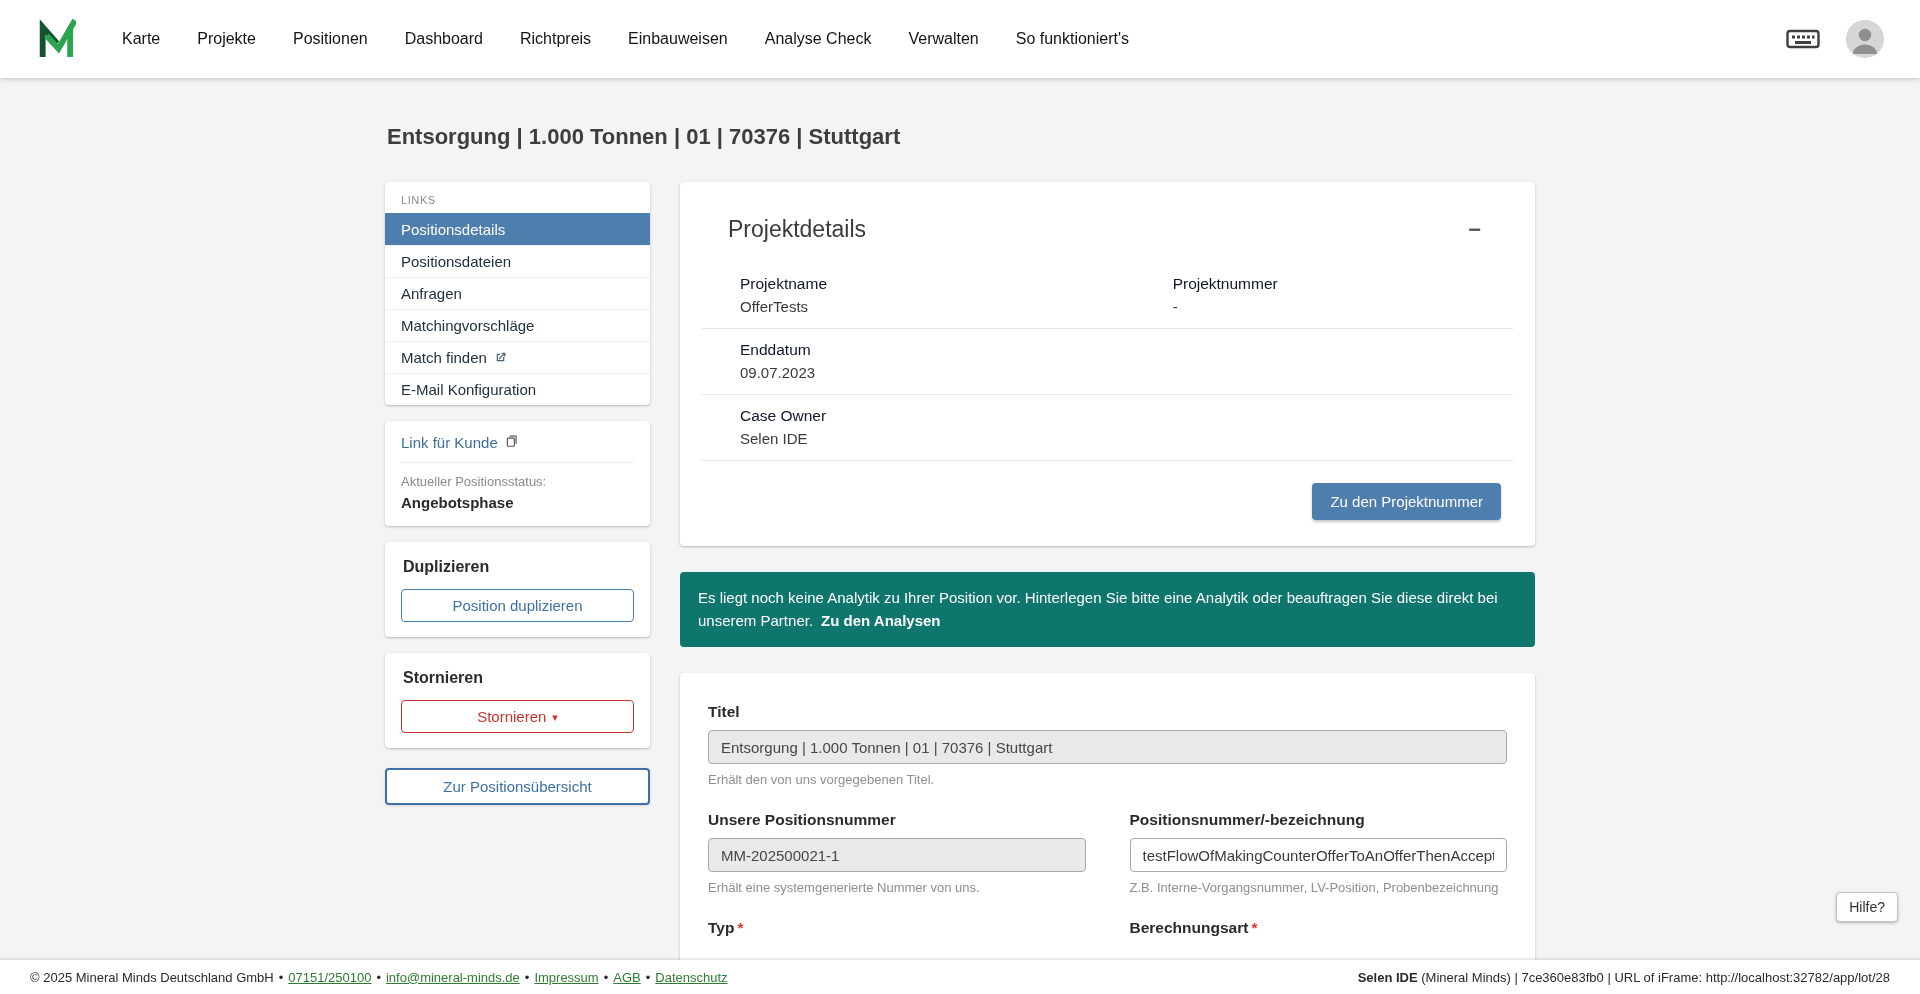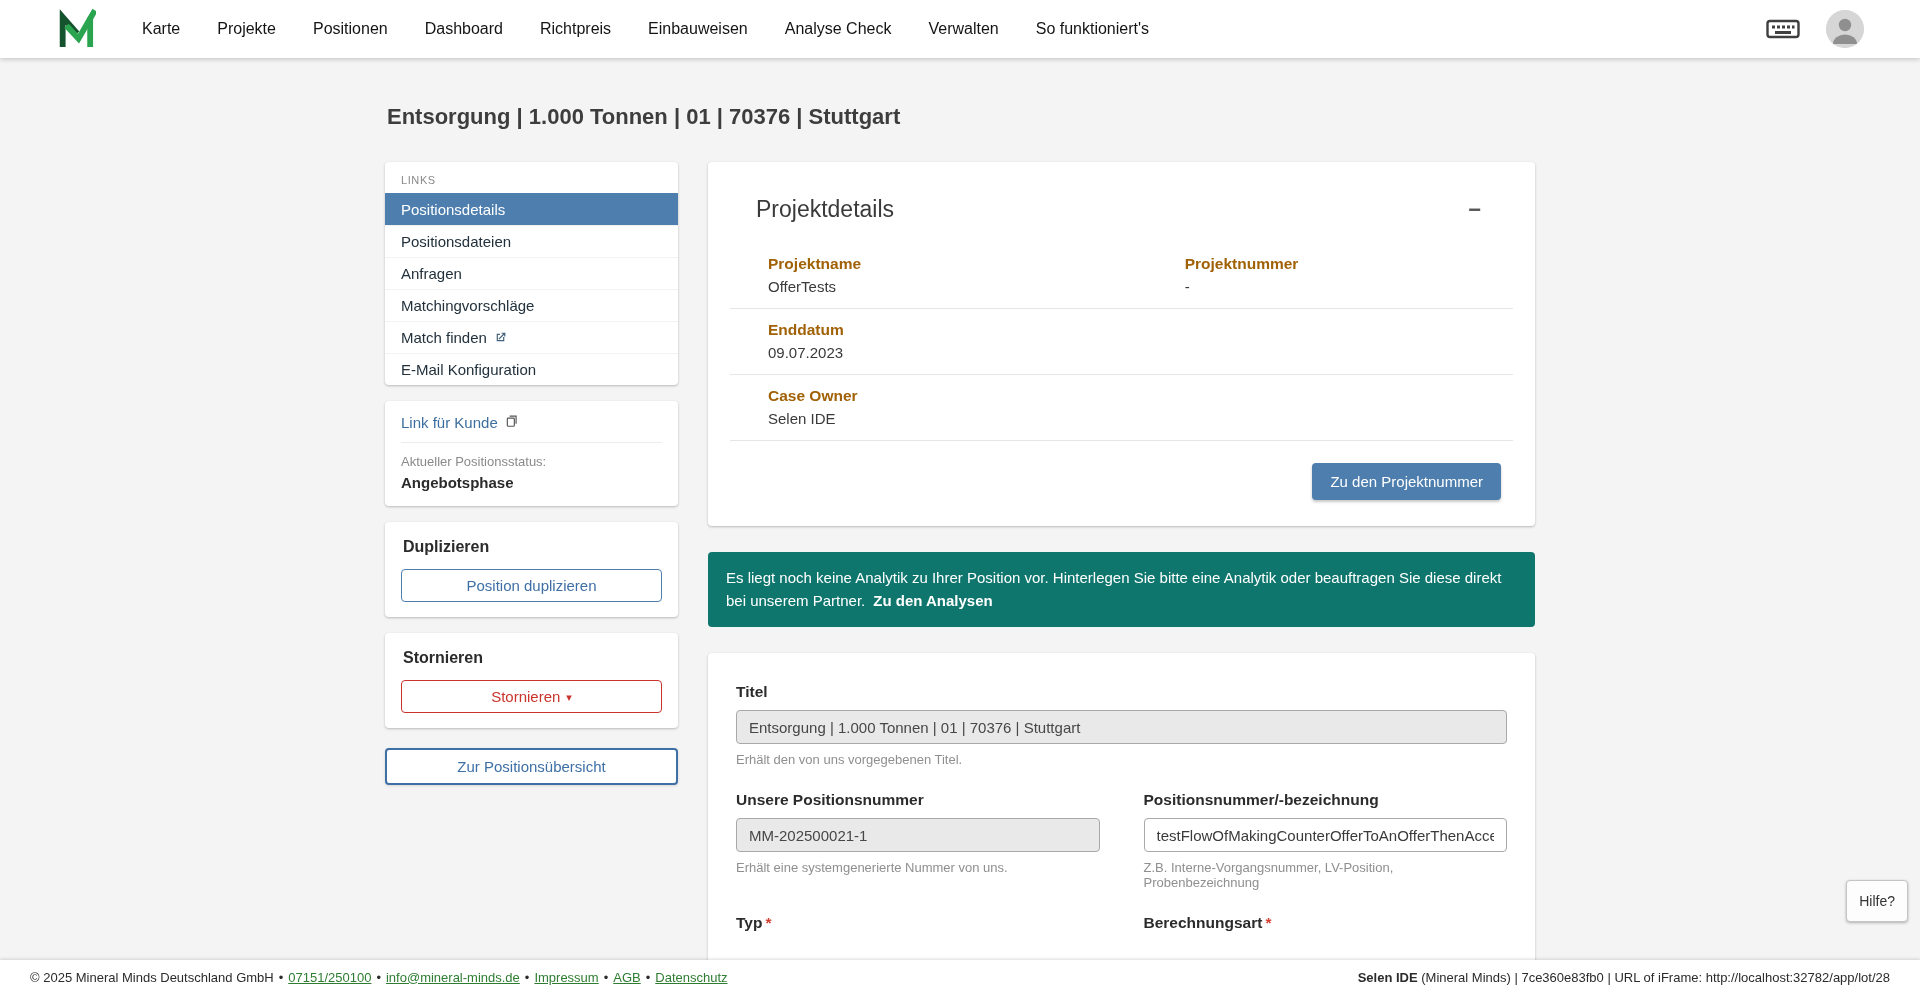--- a/index.html
+++ b/index.html
@@ -4,37 +4,37 @@
 <style>
   * { box-sizing: border-box; }
   html,body { margin:0; padding:0; }
   body {
     width:1920px; height:994px; overflow:hidden; position:relative;
     font-family:"Liberation Sans", sans-serif;
     background:#f4f4f4; color:#2b2b2b;
   }
   
   .navbar {
-    height:58px; background:#fff; display:flex; align-items:center;
-    padding:0 56px; box-shadow:0 1px 5px rgba(0,0,0,.22);
+    height:78px; background:#fff; display:flex; align-items:center;
+    padding:0 36px; box-shadow:0 1px 5px rgba(0,0,0,.22);
     position:relative; z-index:30;
   }
   .logo { display:flex; align-items:center; cursor:pointer; }
   .nav-items { display:flex; gap:37px; margin-left:46px; }
   .nav-item { font-size:16px; color:#141414; text-decoration:none; cursor:pointer; white-space:nowrap; }
   .nav-right { margin-left:auto; display:flex; align-items:center; gap:26px; }
   .icon-btn { background:none; border:none; cursor:pointer; padding:0; display:flex; align-items:center; }
   .avatar { width:38px; height:38px; border-radius:50%; overflow:hidden; background:#d9d9d9; }
 
   
   .content { padding-top:46px; height:932px; }
   .container { width:1150px; margin:0 auto; }
   .page-title { font-size:22px; font-weight:700; color:#3d3d3d; margin:0 0 32px 2px; }
   .columns { display:flex; align-items:flex-start; gap:30px; }
-  .sidebar { width:293px; flex:none; }
+  .sidebar { width:265px; flex:none; }
   .main { flex:1; min-width:0; }
   .card {
     background:#fff; border-radius:4px;
     box-shadow:0 1px 3px rgba(0,0,0,.15), 0 1px 2px rgba(0,0,0,.10);
     margin-bottom:16px;
   }
 
   
   .links-header { font-size:11px; color:#8a8a8a; letter-spacing:.6px; padding:12px 16px 7px; }
   .side-item {
@@ -68,21 +68,21 @@
 
   
   .project-card { padding:34px 22px 26px; }
   .project-head { display:flex; justify-content:space-between; align-items:center; padding:0 26px 20px; }
   .project-title { font-size:23px; color:#3a3a3a; font-weight:400; }
   .collapse-btn { background:none; border:none; font-size:22px; font-weight:700; color:#555; cursor:pointer; line-height:1; }
   .pd-row {
     display:grid; grid-template-columns:41% 16% 1fr;
     padding:12px 14px 13px 38px; border-bottom:1px solid #e6e6e6;
   }
-  .pd-label { font-weight:700; font-size:15.5px; color:#a16207; margin-bottom:5px; }
+  .pd-label { font-weight:400; font-size:15.5px; color:#0f172a; margin-bottom:5px; }
   .pd-value { font-size:15px; color:#3a3a3a; }
   .span-2 { grid-column:1 / 3; }
   .span-3 { grid-column:1 / 4; }
   .pd-actions { display:flex; justify-content:flex-end; padding:22px 12px 0; }
   .btn-solid-blue {
     background:#4d7eae; color:#fff; border:none; border-radius:4px; padding:10px 18px;
     font-size:15px; cursor:pointer; box-shadow:0 2px 3px rgba(0,0,0,.22);
   }
 
   
@@ -100,23 +100,23 @@
   .text-input {
     width:100%; height:34px; border:1px solid #a9a9a9; border-radius:4px;
     padding:0 12px; font-size:15px; color:#3a3a3a; font-family:inherit; background:#fff;
   }
   .text-input:disabled { background:#e9e9e9; color:#474747; }
   .helper { font-size:13px; color:#8f8f8f; margin-top:8px; }
   .form-grid { display:grid; grid-template-columns:1fr 1fr; column-gap:44px; }
 
   
   .help-btn {
-    position:absolute; right:12px; bottom:72px; z-index:40;
+    position:absolute; right:22px; bottom:72px; z-index:40;
     background:#fdfdfd; border:1px solid #c4c4c4; border-radius:4px;
-    padding:12px 12px; font-size:14px; color:#333; cursor:pointer;
+    padding:6px 12px; font-size:14px; color:#333; cursor:pointer;
     box-shadow:0 1px 3px rgba(0,0,0,.28); font-family:inherit;
   }
   .footer {
     position:absolute; left:0; right:0; bottom:0; height:34px; background:#fff;
     box-shadow:0 -1px 3px rgba(0,0,0,.14); display:flex; align-items:center;
     justify-content:space-between; padding:0 30px; font-size:13px; color:#2b2b2b; z-index:35;
   }
   .footer-left { display:flex; align-items:center; gap:5px; white-space:nowrap; }
   .footer-link { color:#2e7d32; text-decoration:underline; cursor:pointer; }
   .footer-sep { color:#2b2b2b; }

